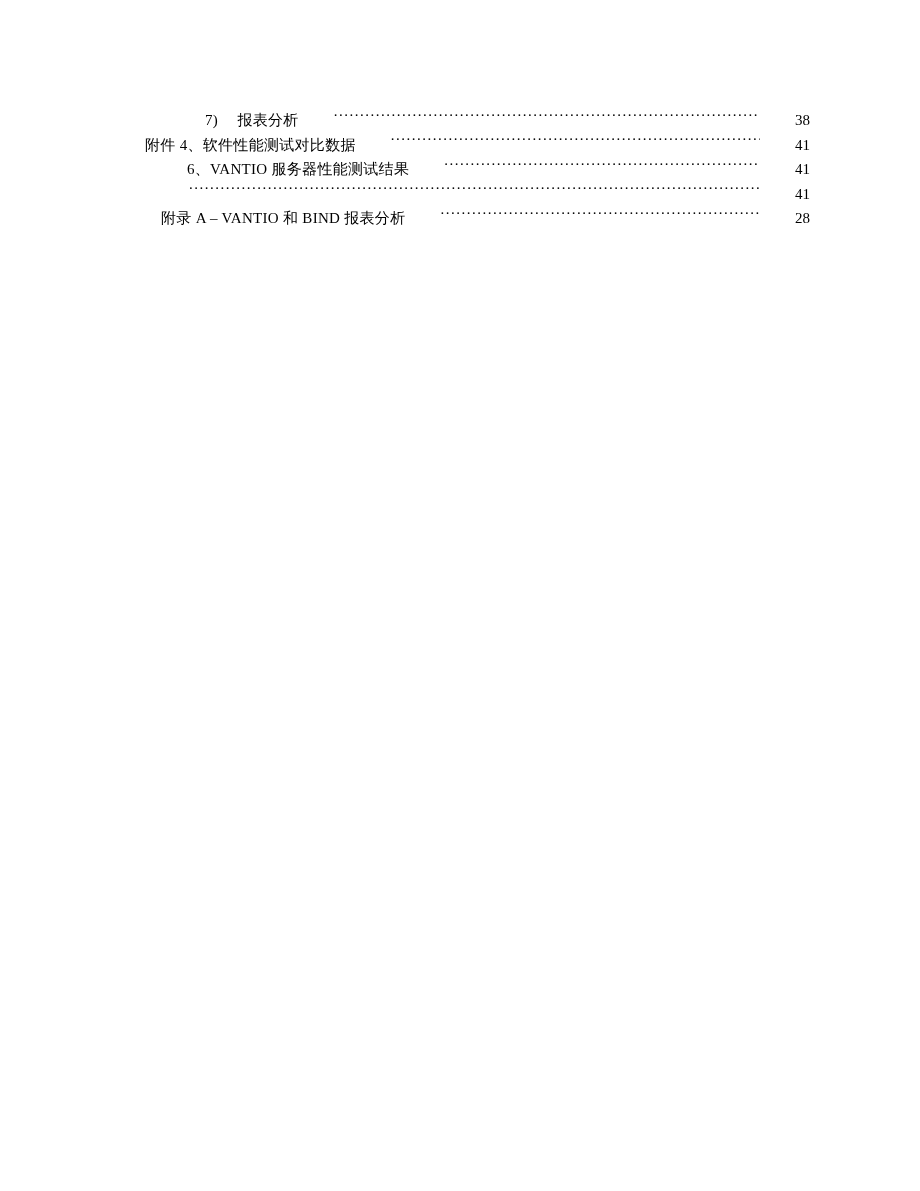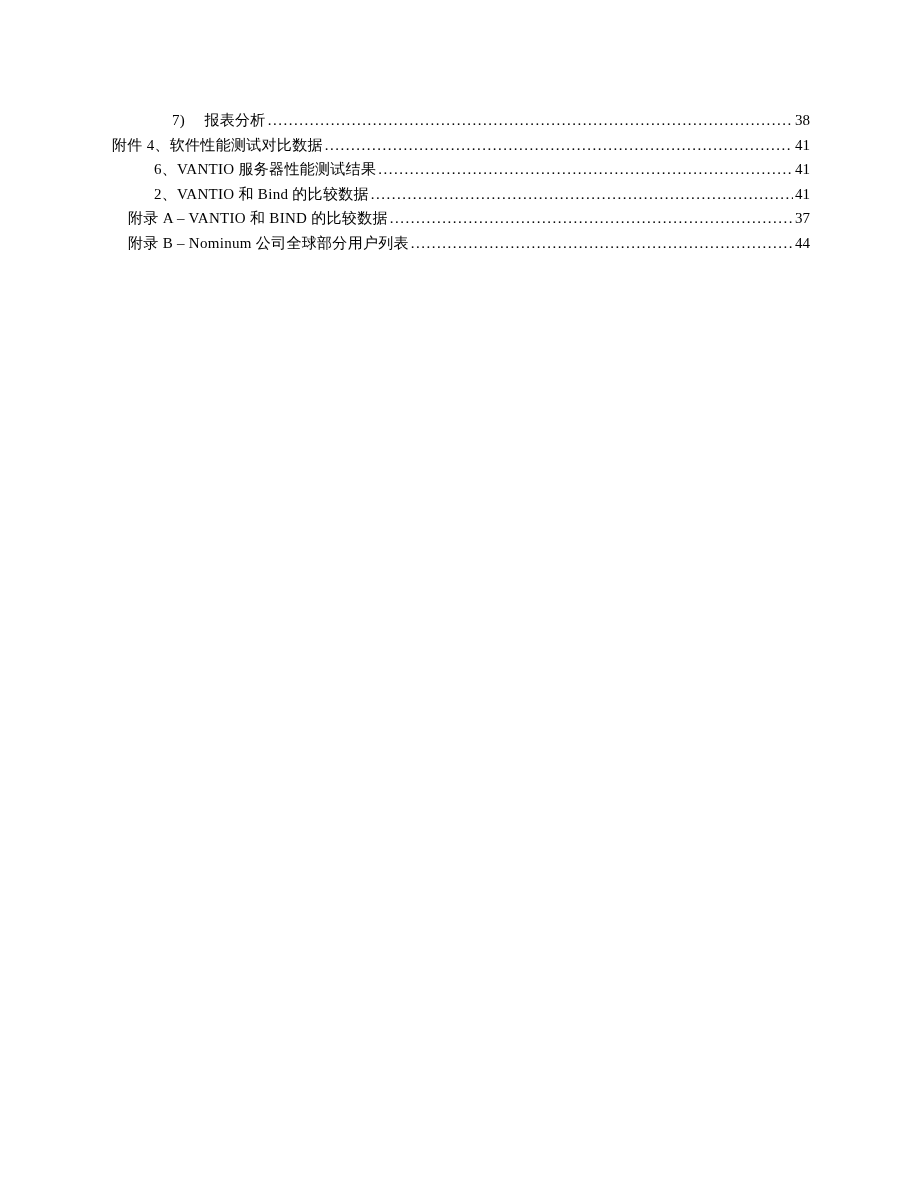--- a/index.html
+++ b/index.html
@@ -16,24 +16,25 @@
       color: #000000;
       padding-top: 108px;
       padding-left: 112px;
       padding-right: 110px;
     }
     .toc-container {
       width: 100%;
     }
     .toc-entry {
       display: flex;
-      align-items: flex-end;
+      align-items: flex-start;
       white-space: nowrap;
       line-height: 24.5px;
       height: 24.5px;
+      gap: 33px;
     }
     .toc-indent {
       flex: 0 0 auto;
       display: inline-block;
     }
     .toc-text {
       flex: 0 0 auto;
       letter-spacing: 0.3px;
     }
     .toc-dots {
@@ -82,32 +83,25 @@
 
   <div class="toc-entry">
     <span class="toc-indent indent-2"></span>
     <span class="toc-text">6、VANTIO 服务器性能测试结果 </span>
     <span class="toc-dots"></span>
     <span class="toc-page">41</span>
   </div>
 
   <div class="toc-entry">
     <span class="toc-indent indent-2"></span>
-    <span class="toc-text">2、VANTIO 和 Bind 的比较数据 </span>
     <span class="toc-dots"></span>
     <span class="toc-page">41</span>
   </div>
 
   <div class="toc-entry">
     <span class="toc-indent indent-1"></span>
-    <span class="toc-text">附录 A  –  VANTIO 和 BIND 的比较数据 </span>
+    <span class="toc-text">附录 A  –  VANTIO 和 BIND 报表分析 </span>
     <span class="toc-dots"></span>
-    <span class="toc-page">37</span>
+    <span class="toc-page">28</span>
   </div>
 
-  <div class="toc-entry">
-    <span class="toc-indent indent-1"></span>
-    <span class="toc-text">附录 B –  Nominum 公司全球部分用户列表 </span>
-    <span class="toc-dots"></span>
-    <span class="toc-page">44</span>
-  </div>
 
 </div>
 
 </body></html>

